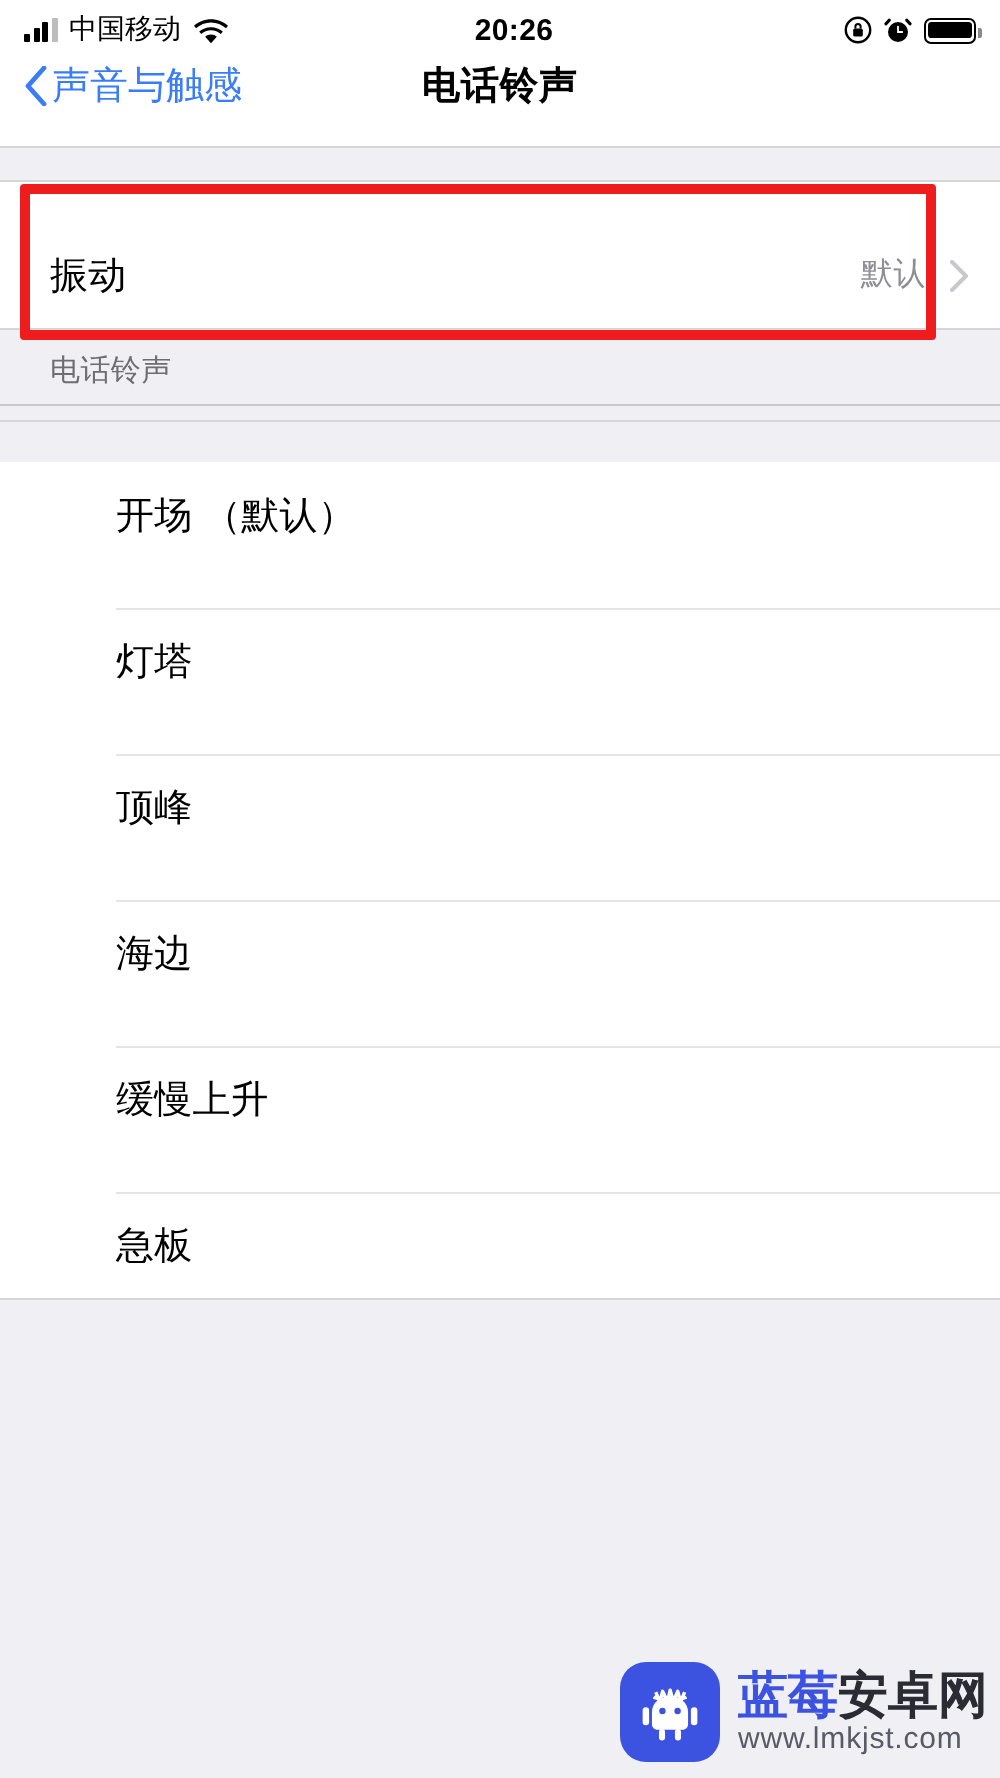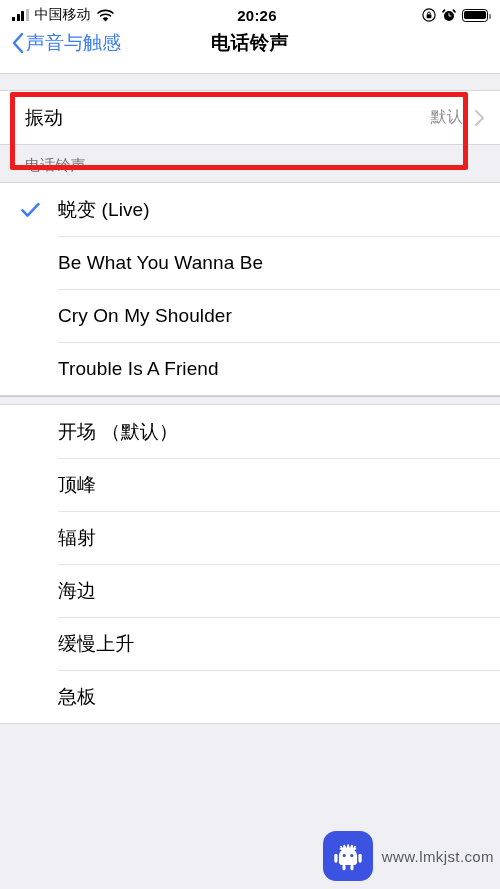--- a/index.html
+++ b/index.html
@@ -165,20 +165,21 @@
 
   .cell {
     position: relative;
     height: 53px;
     display: flex;
     align-items: center;
     padding-left: 25px;
     padding-right: 16px;
     background: #ffffff;
     cursor: pointer;
+    margin-top: 20px;
   }
   .cell + .cell::before {
     content: "";
     position: absolute;
     top: 0; left: 58px; right: 0;
     height: 1px;
     background: #e4e4e6;
   }
   .cell-title {
     font-size: 19px;
@@ -346,51 +347,32 @@
         <span>
           <svg class="cell-chevron" viewBox="0 0 9 16" aria-hidden="true">
             <path d="M1 1l7 7-7 7" fill="none" stroke="#c7c7cc" stroke-width="2" stroke-linecap="round" stroke-linejoin="round"></path>
           </svg>
         </span>
       </div>
     </div>
 
     <div class="section-header">电话铃声</div>
 
-    <div class="cell-group">
-      <div class="cell ringtone">
-        <span class="check">
-          <svg viewBox="0 0 19 16" width="19" height="16" aria-hidden="true">
-            <path d="M1.5 8.4l5 5.2L17.4 2.2" fill="none" stroke="#3b7df6" stroke-width="2.6" stroke-linecap="round" stroke-linejoin="round"></path>
-          </svg>
-        </span>
-        <span class="cell-title">蜕变 (Live)</span>
-      </div>
-      <div class="cell ringtone">
-        <span class="cell-title">Be What You Wanna Be</span>
-      </div>
-      <div class="cell ringtone">
-        <span class="cell-title">Cry On My Shoulder</span>
-      </div>
-      <div class="cell ringtone">
-        <span class="cell-title">Trouble Is A Friend</span>
-      </div>
-    </div>
 
     <div class="group-divider"></div>
 
     <div class="cell-group no-top">
       <div class="cell ringtone">
         <span class="cell-title">开场 （默认）</span>
       </div>
       <div class="cell ringtone">
+        <span class="cell-title">灯塔</span>
+      </div>
+      <div class="cell ringtone">
         <span class="cell-title">顶峰</span>
-      </div>
-      <div class="cell ringtone">
-        <span class="cell-title">辐射</span>
       </div>
       <div class="cell ringtone">
         <span class="cell-title">海边</span>
       </div>
       <div class="cell ringtone">
         <span class="cell-title">缓慢上升</span>
       </div>
       <div class="cell ringtone">
         <span class="cell-title">急板</span>
       </div>
@@ -408,17 +390,18 @@
         <path d="M10.5 20c0-5 4.2-8.2 9.5-8.2s9.5 3.2 9.5 8.2v6.5c0 1.6-1.3 2.9-2.9 2.9H13.4c-1.6 0-2.9-1.3-2.9-2.9z" fill="#ffffff"></path>
         <circle cx="16" cy="19.5" r="1.7" fill="#3b53e0"></circle>
         <circle cx="24" cy="19.5" r="1.7" fill="#3b53e0"></circle>
         <rect x="5.6" y="17.5" width="3.4" height="9.5" rx="1.7" fill="#ffffff"></rect>
         <rect x="31" y="17.5" width="3.4" height="9.5" rx="1.7" fill="#ffffff"></rect>
         <rect x="14.2" y="29" width="3.2" height="6" rx="1.6" fill="#ffffff"></rect>
         <rect x="22.6" y="29" width="3.2" height="6" rx="1.6" fill="#ffffff"></rect>
       </svg>
     </div>
     <div class="wm-text">
+      <div class="wm-title"><span class="a">蓝莓</span><span class="b">安卓网</span></div>
       <div class="wm-url">www.lmkjst.com</div>
     </div>
   </div>
 
 </div>
 
 </body></html>

